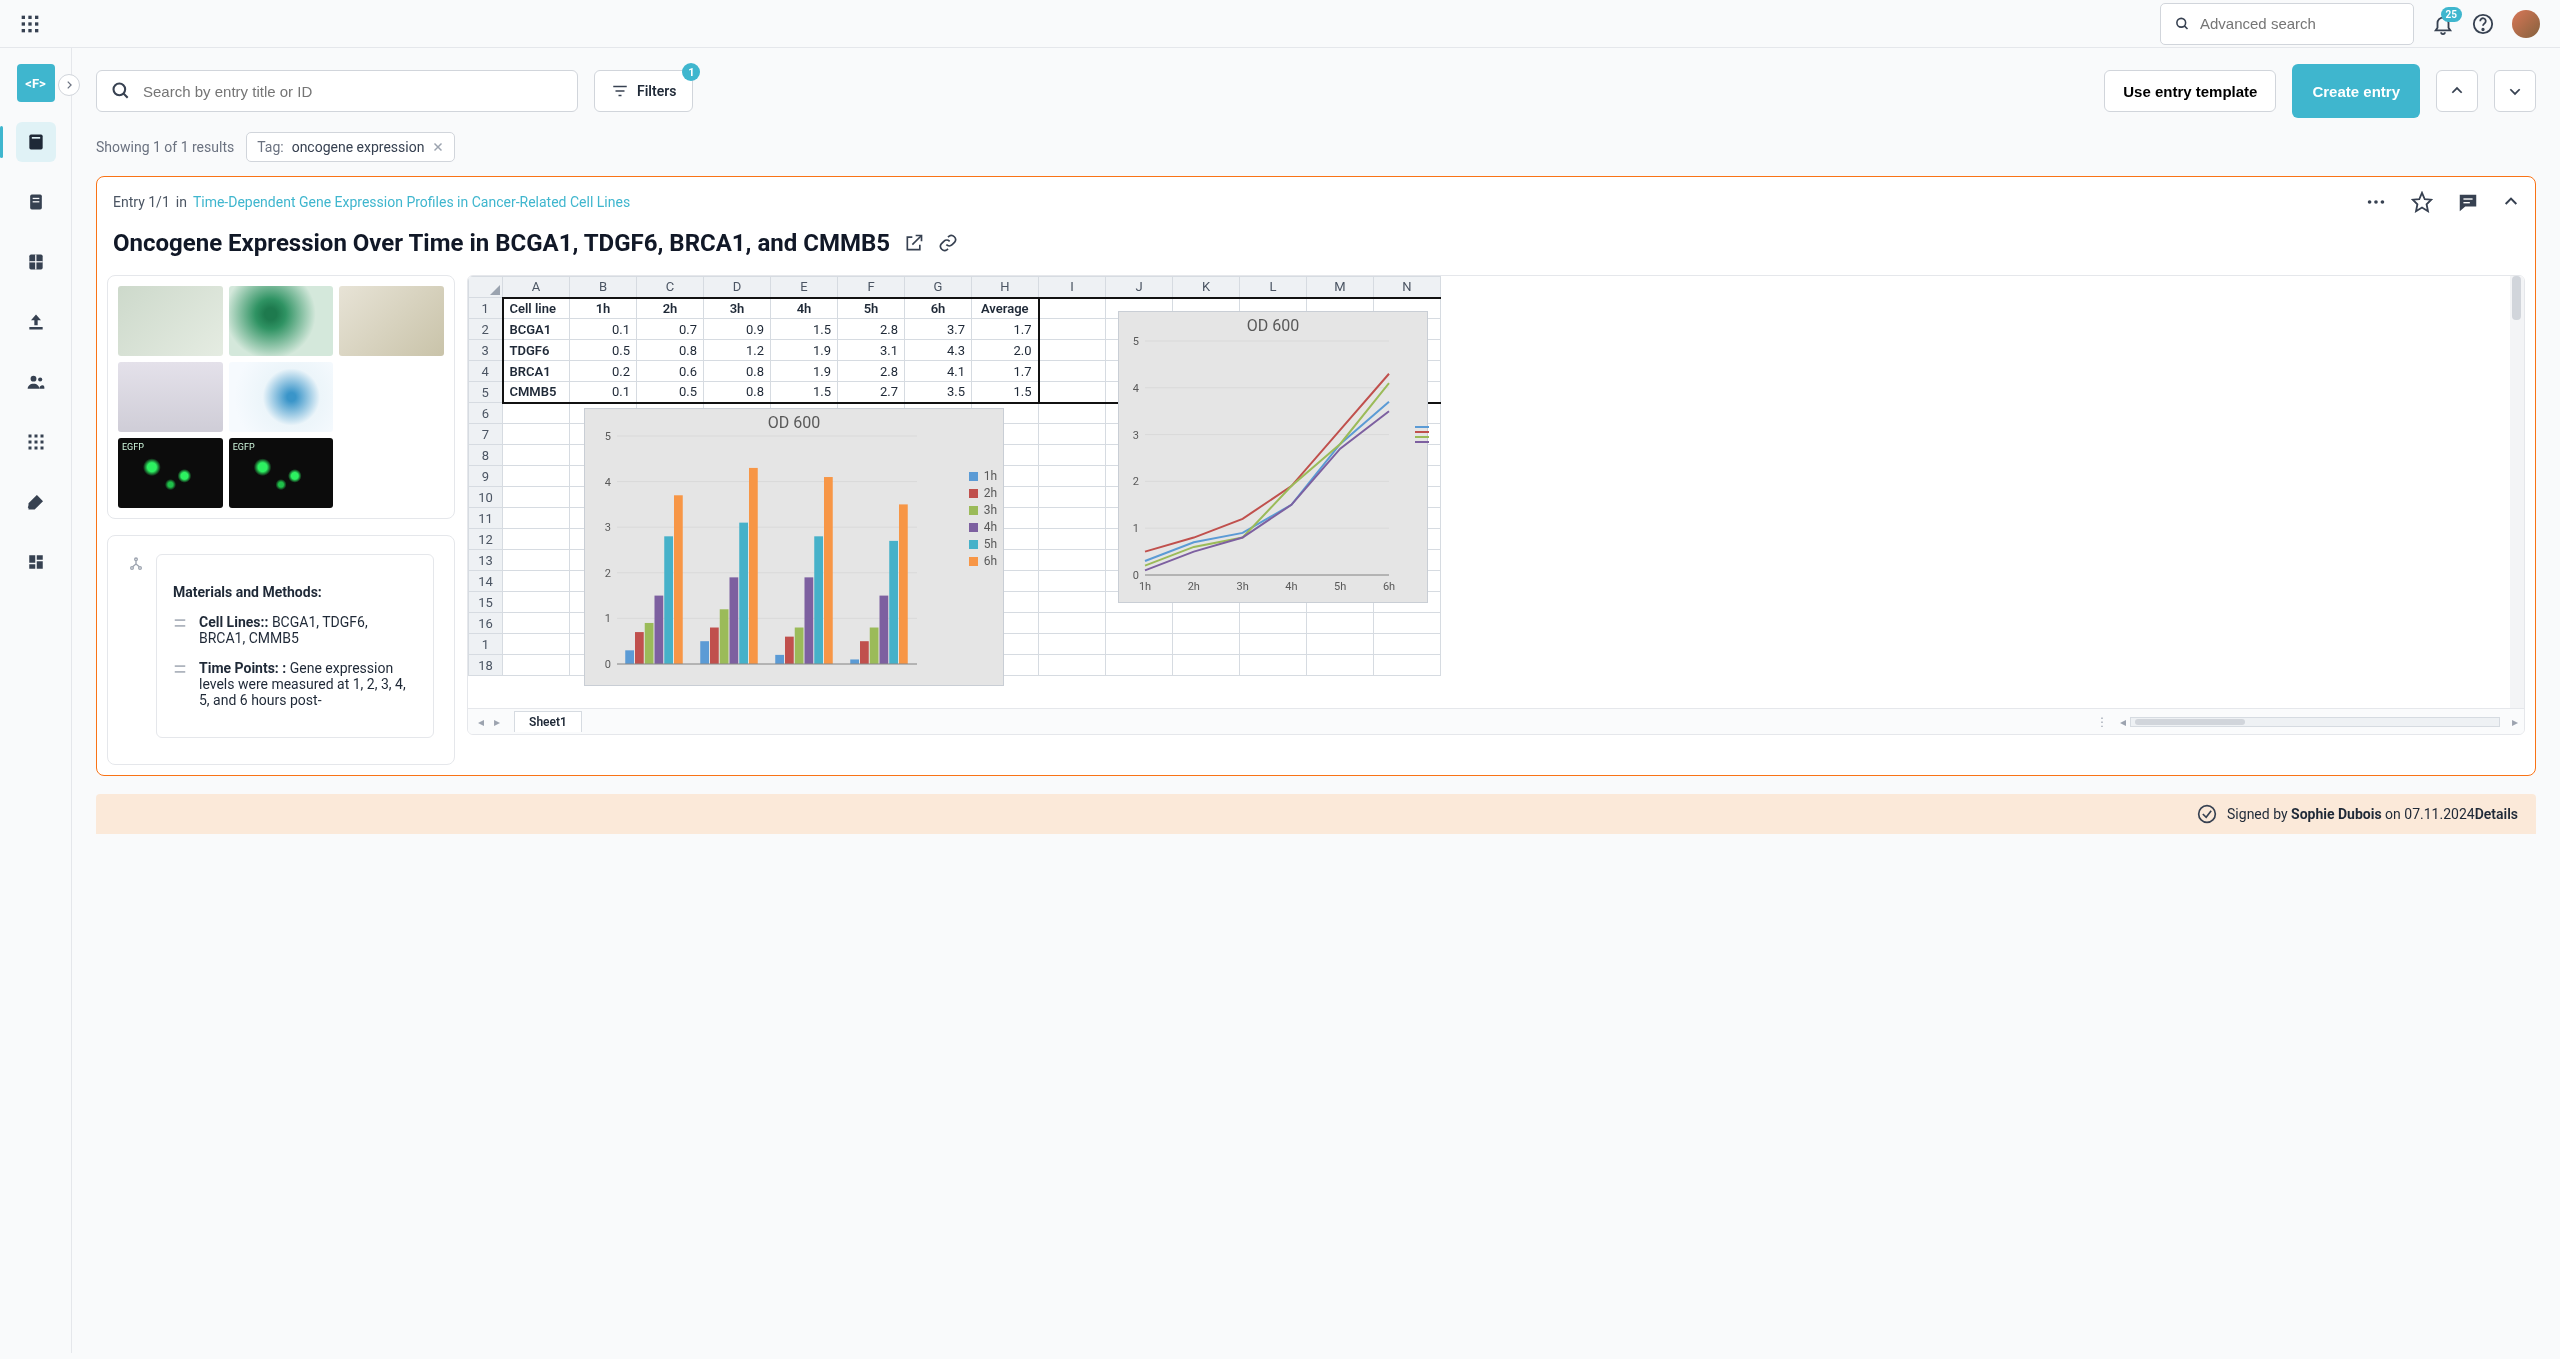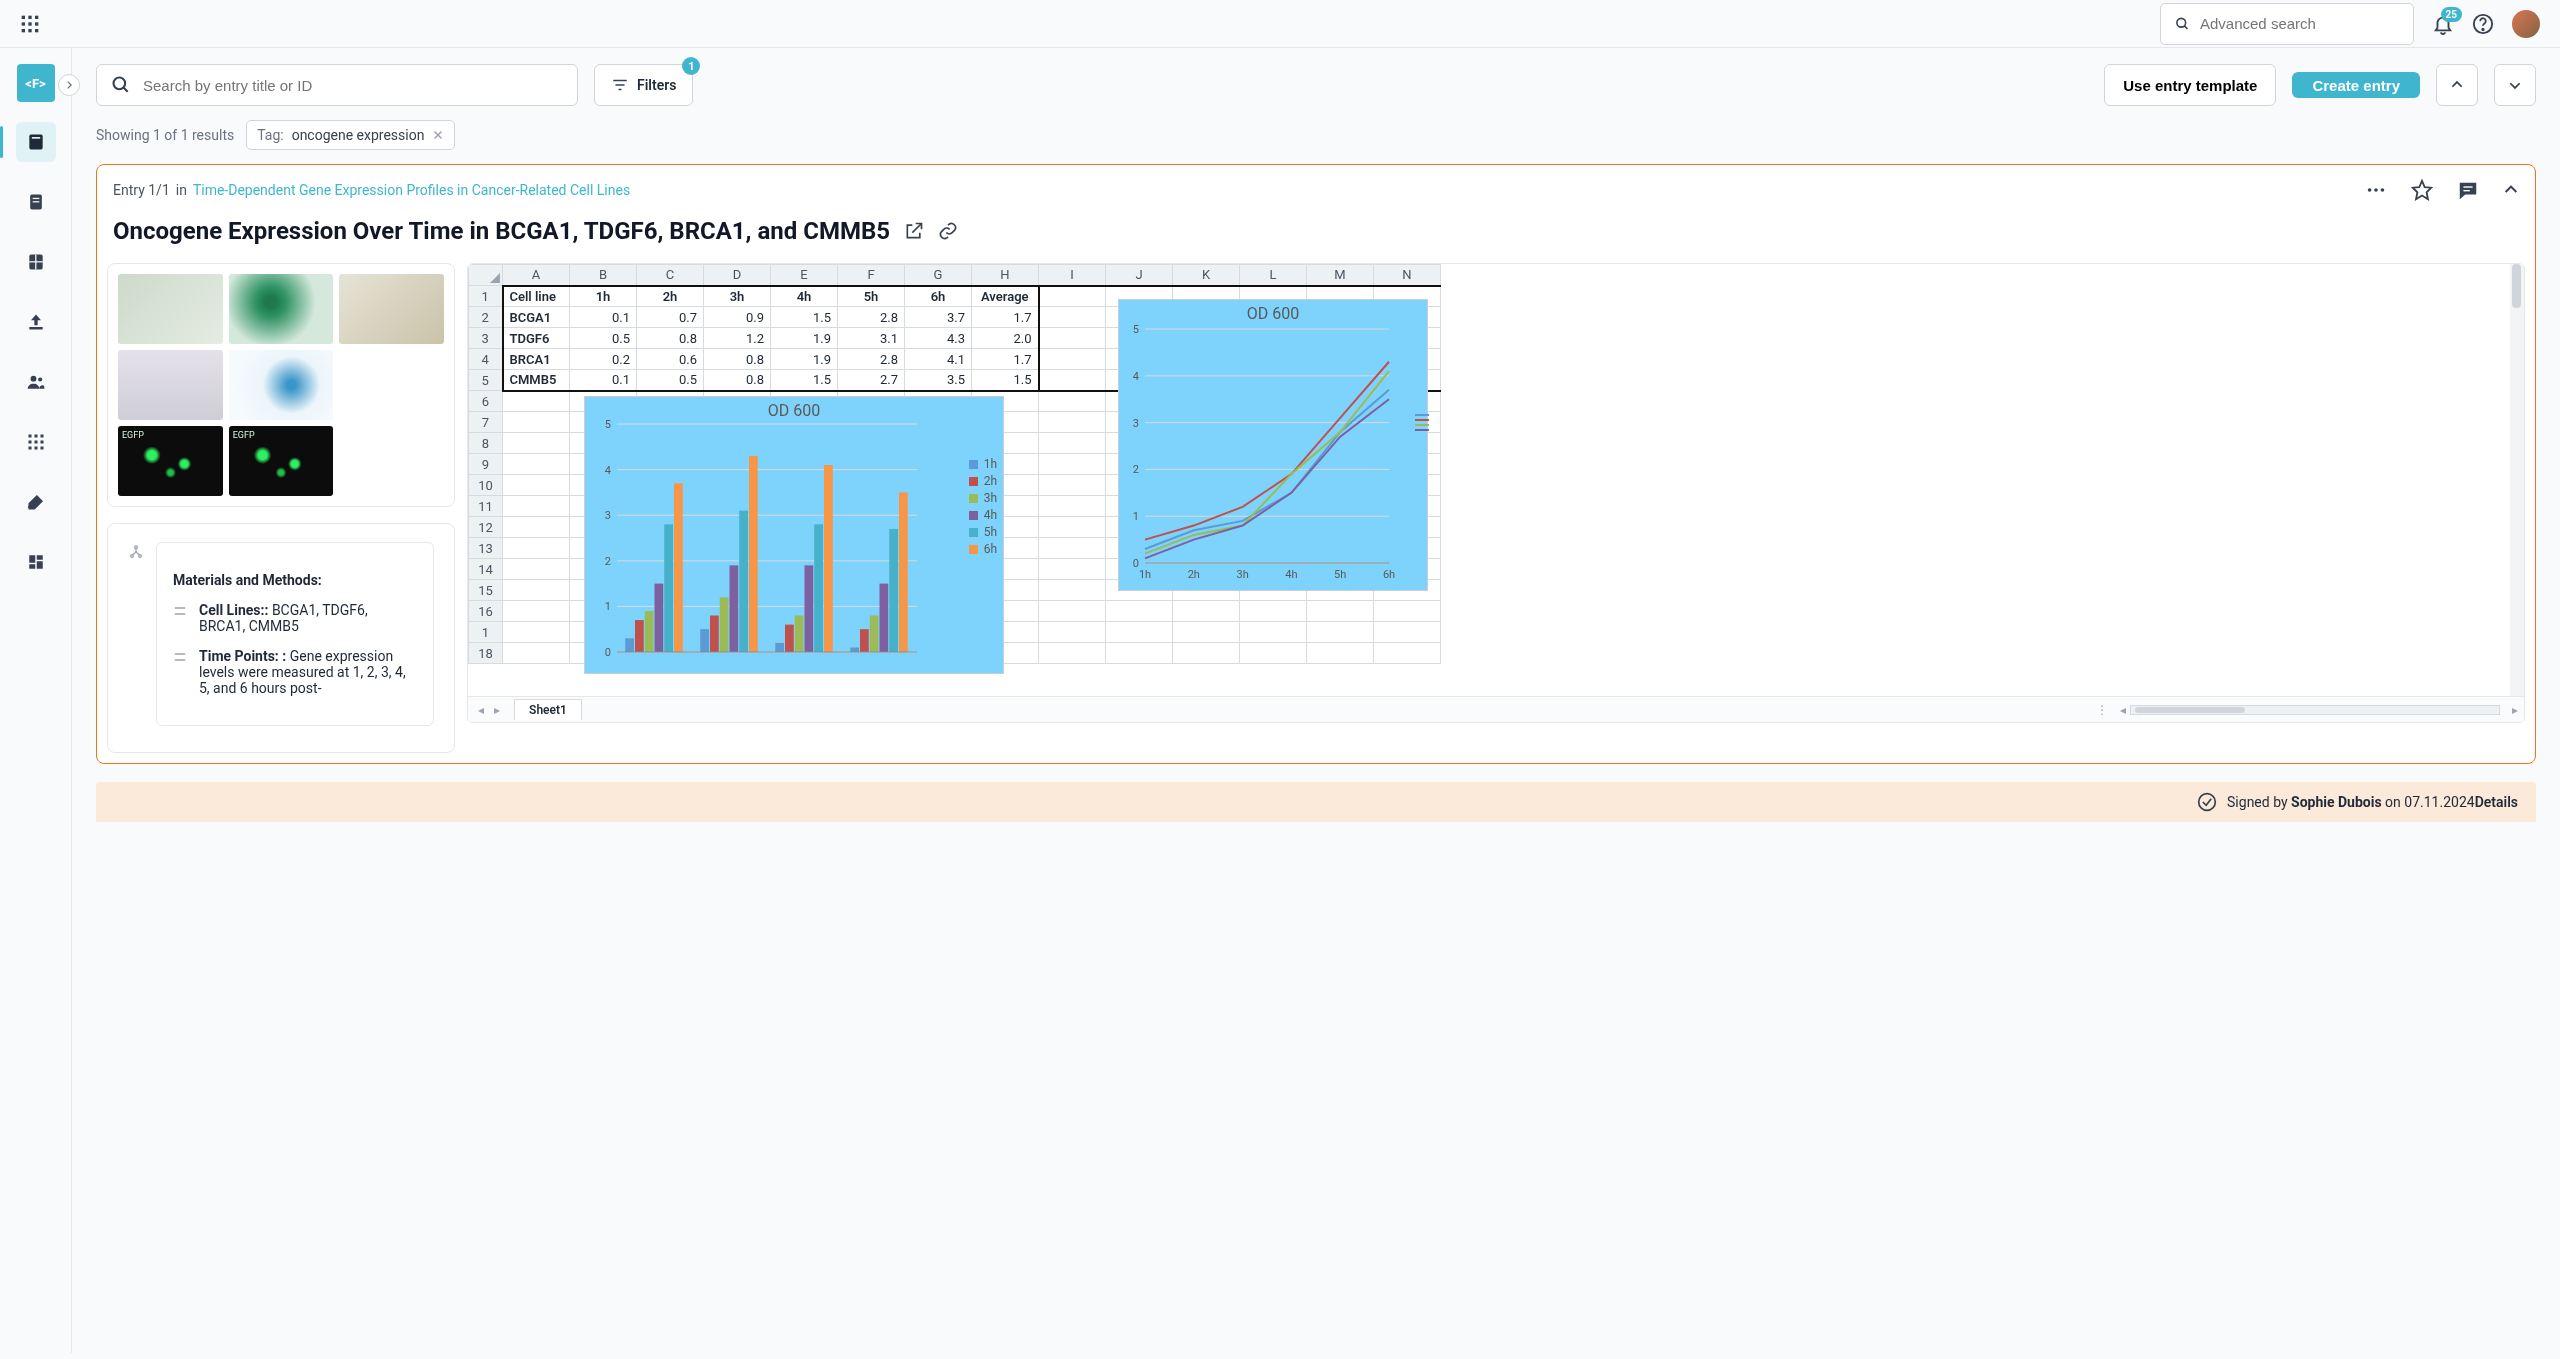--- a/index.html
+++ b/index.html
@@ -27,21 +27,21 @@
 
 
 .main { flex: 1; display: flex; flex-direction: column; overflow: hidden; }
 .filterbar { display: flex; align-items: center; gap: 16px; padding: 16px 24px 0 24px; }
 .entry-search { display: flex; align-items: center; gap: 12px; height: 42px; width: 482px; padding: 0 14px; border: 1px solid #d1d5db; border-radius: 6px; background: #fff; }
 .entry-search input { border: none; outline: none; flex: 1; font-size: 15px; color: #6b7280; background: transparent; }
 .filters-btn { position: relative; display: flex; align-items: center; gap: 8px; height: 42px; padding: 0 16px; border: 1px solid #d1d5db; border-radius: 6px; background: #fff; font-weight: 600; cursor:pointer; }
 .filters-badge { position: absolute; top: -8px; right: -8px; width: 18px; height: 18px; border-radius: 50%; background: #3fb6ce; color: #fff; font-size: 11px; font-weight: 700; display: flex; align-items: center; justify-content: center; }
 .filterbar-spacer { flex: 1; }
 .btn-outline { height: 42px; padding: 0 18px; border: 1px solid #d1d5db; border-radius: 6px; background: #fff; font-weight: 600; cursor: pointer; font-size:15px; }
-.btn-primary { height: 26px; padding: 0 20px; border: none; border-radius: 6px; background: #3fb6ce; color: #fff; font-weight: 600; font-size:15px; cursor: pointer; }
+.btn-primary { height: 54px; padding: 0 20px; border: none; border-radius: 6px; background: #3fb6ce; color: #fff; font-weight: 600; font-size:15px; cursor: pointer; }
 .sq-btn { width: 42px; height: 42px; border: 1px solid #d1d5db; border-radius: 6px; background: #fff; display:flex; align-items:center; justify-content:center; cursor:pointer; }
 
 .resultsbar { display: flex; align-items: center; gap: 12px; padding: 14px 24px; }
 .results-text { color: #6b7280; }
 .tag-chip { display: flex; align-items: center; gap: 8px; height: 30px; padding: 0 10px; border: 1px solid #d1d5db; border-radius: 5px; background: #fff; }
 .tag-label { color: #6b7280; }
 .tag-value { color: #374151; }
 .tag-x { color: #9ca3af; cursor: pointer; }
 
 
@@ -98,21 +98,21 @@
 .ss .box-r { border-right: 2px solid #111 !important; }
 .ss .avg-sep { border-left: 1.5px solid #111; }
 .sheet-footer { display:flex; align-items:center; height:26px; border-top:1px solid #e5e7eb; background:#fafbfc; font-size:12px; }
 .sheet-tab-nav { display:flex; gap:10px; padding:0 10px; color:#9ca3af; }
 .sheet-tab { padding:3px 14px; border:1px solid #d6dbe1; border-bottom:none; background:#fff; font-weight:600; margin-left:4px; }
 .sheet-footer .sp { flex:1; }
 .hscroll { height:10px; background:#eef1f4; border:1px solid #d6dbe1; width:370px; position:relative; margin-right:6px; }
 .hscroll .thumb { position:absolute; left:4px; top:1px; height:6px; width:110px; background:#d1d5db; border-radius:3px; }
 
 
-.embed-chart { position:absolute; background:#7dd3fc; border:1px solid #c9ced5; }
+.embed-chart { position:absolute; background:#e5e5e5; border:1px solid #c9ced5; }
 .embed-bar { left:116px; top:132px; width:420px; height:278px; }
 .embed-line { left:650px; top:35px; width:310px; height:292px; }
 .chart-title { text-align:center; font-size:16px; color:#595959; padding-top:4px; }
 .axis-text { font-size:11px; fill:#595959; }
 .grid-line { stroke:#d9d9d9; stroke-width:1; }
 .legend-row { display:flex; align-items:center; gap:6px; font-size:12px; color:#595959; margin-bottom:3px; }
 .legend-sw { width:9px; height:9px; }
 .legend-col { position:absolute; right:6px; top:60px; }
 .legend-col2 { position:absolute; right:-2px; top:114px; }
 

